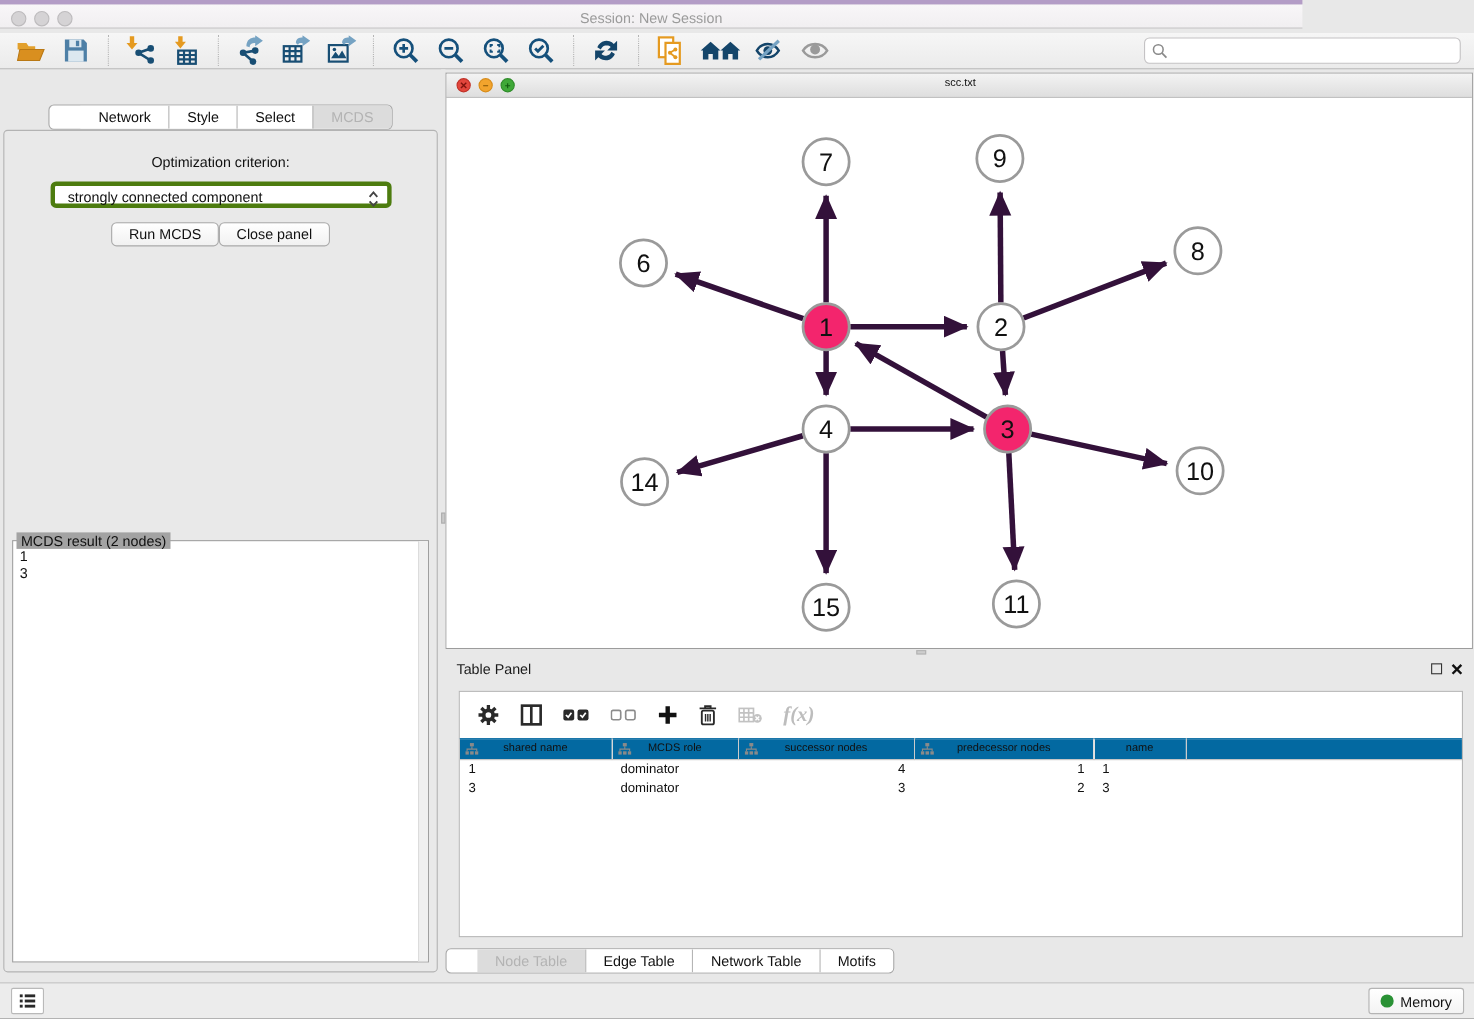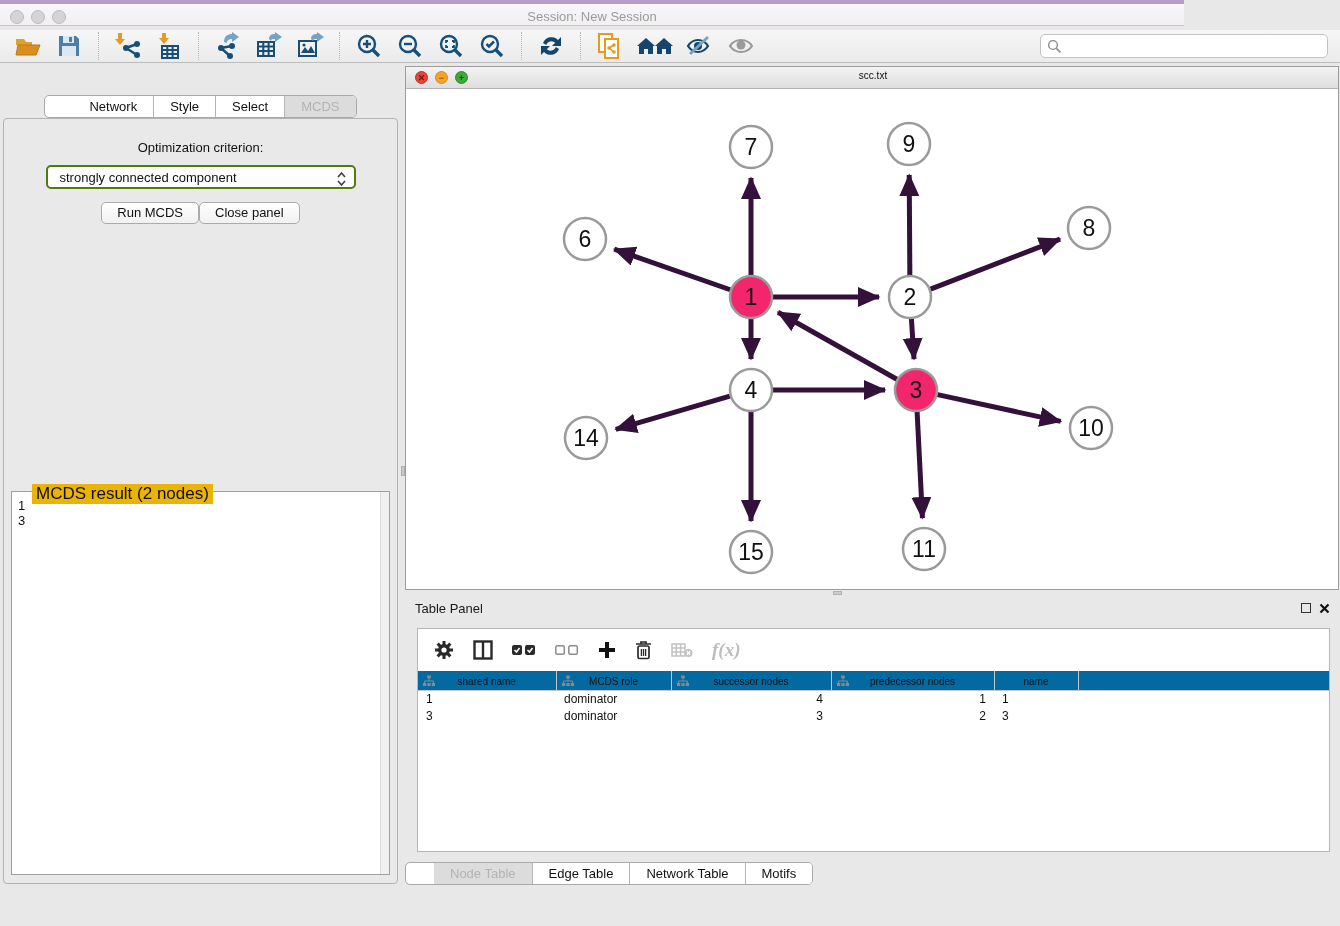--- a/index.html
+++ b/index.html
@@ -32,27 +32,27 @@
   .float-box { width:10px; height:10px; border:1.5px solid #333; }
   .tabs-row { position:absolute; left:0; right:0; top:32px; display:flex; justify-content:center; }
   .tabgroup { display:flex; border:1px solid #a9a9a9; border-radius:5px; overflow:hidden; background:#fff; }
   .tab { padding:3px 16px; font-size:13px; color:#111; background:#fff; border-left:1px solid #b5b5b5; cursor:default; white-space:nowrap; }
   .tab:first-child { border-left:none;margin-left:28px; }
   .tab.selected-dim { background:#dcdcdc; color:#b3b3b3; }
   .cp-body { position:absolute; left:3px; right:3px; top:55px; bottom:9px;
     border:1px solid #b3b3b3; border-radius:4px; background:#e9e9e9; }
   .opt-label { text-align:center; margin-top:21px; font-size:13px; color:#111; }
   .select { position:relative; margin:10px auto 0; width:310px; height:24px; background:#fff;
-    border:2px solid #4d7c0f; border-radius:5px; font-size:13px; line-height:22px; padding-left:12px; color:#111; }
+    border:4px solid #4d7c0f; border-radius:5px; font-size:13px; line-height:22px; padding-left:12px; color:#111; }
   .btn-row { display:flex; justify-content:center; margin-top:13px; }
   .btn { height:22px; padding:0 15px; font-size:13px; color:#111; background:linear-gradient(#fff,#f1f1f1);
     border:1px solid #ababab; border-radius:5px; line-height:20px; cursor:default; }
   .result-fieldset { position:absolute; left:7px; right:7px; top:372px; bottom:8px;
     border:1px solid #9f9f9f; background:#fff; }
-  .result-legend { position:absolute; top:-8px; left:20px; background:#eab308; padding:0 4px; font-size:17px; color:#111; }
+  .result-legend { position:absolute; top:-8px; left:3px; background:#a3a3a3; padding:0 4px; font-size:13px; color:#111; }
   .result-text { position:absolute; left:0; top:2px; right:10px; bottom:0; padding:4px 6px;
     font-size:13px; color:#111; white-space:pre; overflow:hidden; }
   .result-scroll { position:absolute; right:0; top:0; bottom:0; width:9px; background:#f0f0f0; border-left:1px solid #dcdcdc; }
 
   
   .v-split { position:absolute; left:401px; top:63px; width:4px; height:830px; background:#e8e8e8; }
   .v-split .grip { position:absolute; top:403px; left:0; width:4px; height:10px; background:#c9c9c9; border:1px solid #aeaeae; }
   .h-split { position:absolute; left:405px; top:590px; width:935px; height:5px; background:#e8e8e8; }
   .h-split .grip { position:absolute; left:428px; top:1px; width:9px; height:4px; background:#cdcdcd; border:1px solid #b2b2b2; }
 
@@ -493,14 +493,32 @@
     <div class="tp-tabs">
       <div class="tabgroup">
         <div class="tab selected-dim">Node Table</div>
         <div class="tab">Edge Table</div>
         <div class="tab">Network Table</div>
         <div class="tab">Motifs</div>
       </div>
     </div>
   </div>
 
+  <div class="statusbar">
+    <div class="list-btn">
+      <svg width="16" height="14" viewBox="0 0 16 14">
+          <g fill="#2a2a2a">
+            <rect x="1" y="1" width="2.6" height="2.6"></rect>
+            <rect x="1" y="5.7" width="2.6" height="2.6"></rect>
+            <rect x="1" y="10.4" width="2.6" height="2.6"></rect>
+            <rect x="5.5" y="1" width="9.5" height="2.6"></rect>
+            <rect x="5.5" y="5.7" width="9.5" height="2.6"></rect>
+            <rect x="5.5" y="10.4" width="9.5" height="2.6"></rect>
+          </g>
+        </svg>
+    </div>
+    <div class="memory-btn">
+      <span class="mem-dot"></span>
+      <span>Memory</span>
+    </div>
+  </div>
 
 </div>
 
 </body></html>

